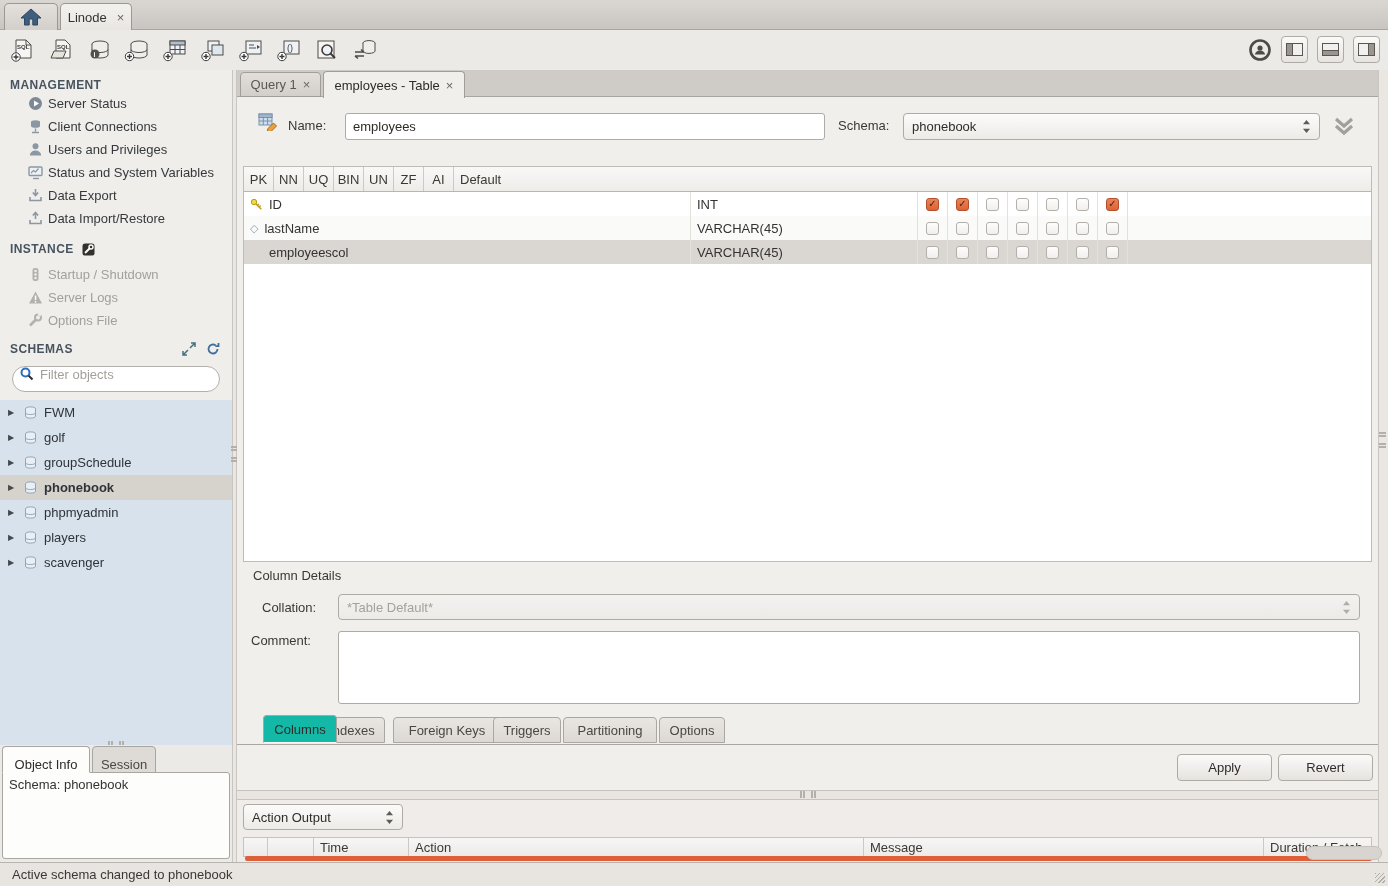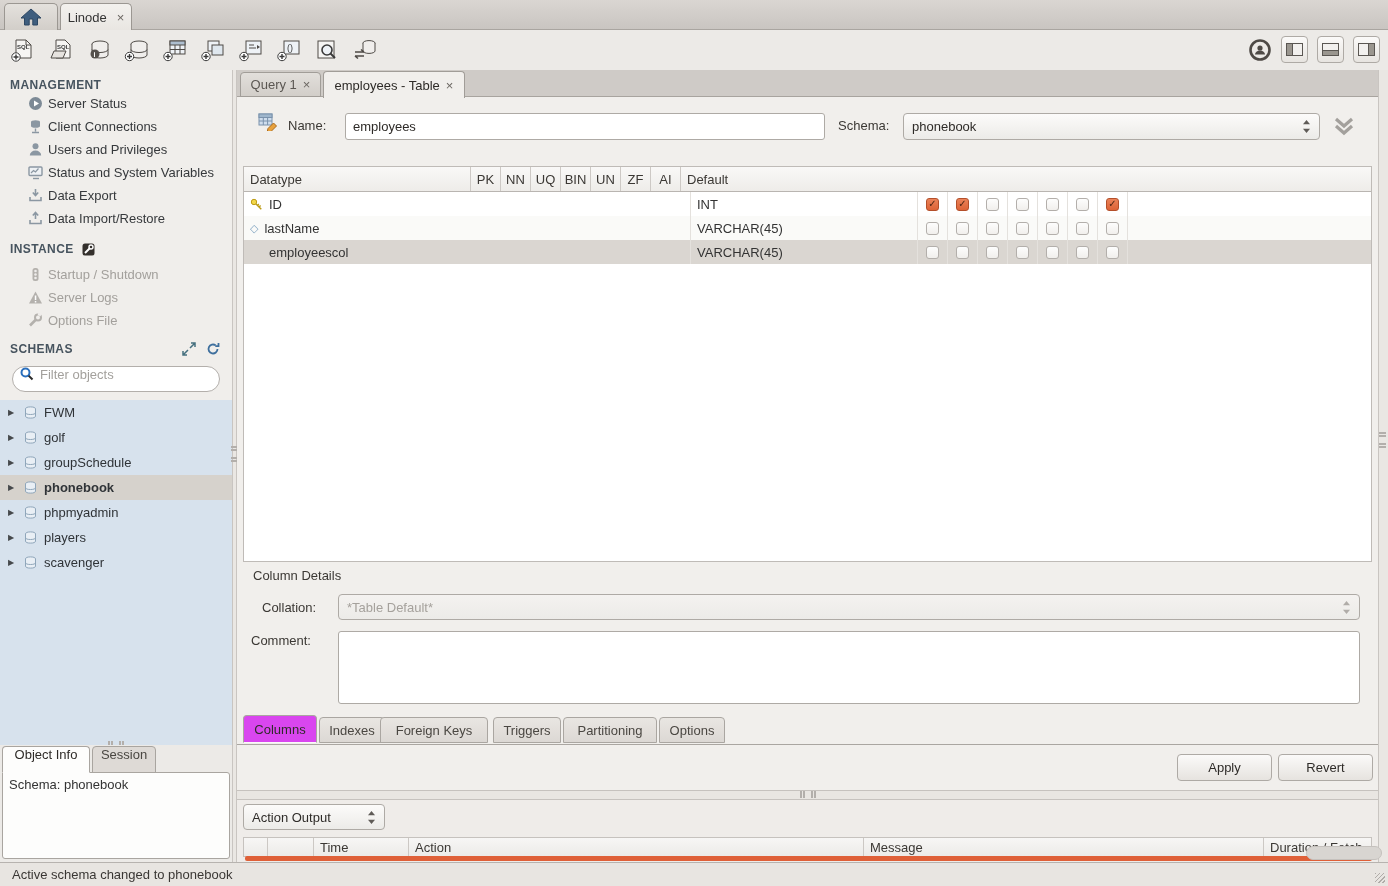--- a/index.html
+++ b/index.html
@@ -39,21 +39,21 @@
     font-family:"Liberation Sans",sans-serif; }
   .filterbox input::placeholder { color:#a3a09c; }
   .schema-list { position:absolute; left:0; top:330px; width:232px; height:345px; background:#d7e2ed; }
   .srow { display:flex; align-items:center; height:25px; padding-left:8px; gap:7px; color:#2f3337; }
   .srow .exp { font-size:8px; color:#46494c; width:9px; }
   .srow.sel { background:#d6d2cc; font-weight:bold; }
 
   
   .blpanel { left:0; top:745px; width:232px; height:117px; background:#eceae7; }
   .bltab { position:absolute; top:1px; height:27px; border:1px solid #a9a5a0; border-radius:4px 4px 0 0;
-    display:flex; align-items:flex-start; justify-content:center; background:#dedad6; color:#4a4742; }
+    display:flex; align-items:flex-end; justify-content:center; background:#dedad6; color:#4a4742; }
   .bltab.active { background:#fdfdfc; z-index:2; border-bottom:1px solid #fdfdfc; color:#2e2b28; }
   .blcontent { position:absolute; left:2px; top:27px; width:228px; height:87px; background:#fdfdfc;
     border:1px solid #a9a5a0; border-radius:0 3px 3px 3px; padding:4px 6px; }
 
   
   .vstrip { background:#eae7e3; }
   .grip-v { position:absolute; width:7px; height:16px; border-top:5px double #b3afab; border-bottom:5px double #b3afab; }
   .grip-h { position:absolute; width:16px; height:7px; border-left:5px double #b3afab; border-right:5px double #b3afab; }
 
   
@@ -86,21 +86,21 @@
   .gc-def { flex:1; border-right:none !important; }
   .cb { width:13px; height:13px; border:1px solid #b3afab; border-radius:3px;
     background:linear-gradient(#fdfdfd,#f1efec); display:inline-flex; align-items:center; justify-content:center; }
   .cb.checked { background:linear-gradient(#ea8258,#dd6336); border-color:#b44f2a; }
   .cb.checked::after { content:"✓"; font-size:10px; font-weight:bold; color:#4d2414; line-height:1; }
   .diamond { color:#7fa3c0; font-size:11px; }
 
   
   .subtab { position:absolute; border:1px solid #aaa6a1; border-radius:4px 4px 0 0; background:linear-gradient(#e9e6e2,#dcd8d4);
     display:flex; align-items:center; justify-content:center; color:#4a4742; height:26px; top:620px; }
-  .subtab.active { background:#d946ef; height:28px; border-bottom:1px solid #fbfaf9; color:#2e2b28; z-index:2; }
+  .subtab.active { background:#14b8a6; height:28px; border-bottom:1px solid #fbfaf9; color:#2e2b28; z-index:2;margin-left:20px; }
   .subtab-line { position:absolute; left:0; top:647px; width:1141px; height:1px; background:#aaa6a1; }
 
   .btn { position:absolute; height:27px; background:linear-gradient(#fbfaf9,#e6e3df); border:1px solid #aeaaa5;
     border-radius:4px; display:flex; align-items:center; justify-content:center; color:#2e2b28; }
 
   
   .outarea { left:237px; top:800px; width:1141px; height:62px; background:#efece9; }
   .outhead { position:absolute; left:6px; top:37px; width:1129px; height:20px; display:flex;
     background:linear-gradient(#f7f6f5,#ecebe8); border:1px solid #c6c2be; }
   .outhead .ocell { border-right:1px solid #ccc8c4; display:flex; align-items:center; padding:0 6px; color:#3b3834; white-space:nowrap; overflow:hidden; }
@@ -455,21 +455,20 @@
       <path d="M4.5 1 L8 5.2 H1 Z" fill="#5f5b57"></path>
         <path d="M4.5 14 L1 9.8 H8 Z" fill="#5f5b57"></path>
     </svg>
   </div>
   <svg class="abs" style="left:1095px; top:20px;" width="24" height="19" viewBox="0 0 24 19">
     <path d="M4 2 L12 9 L20 2 M4 9 L12 16 L20 9" stroke="#a3a09c" stroke-width="3.2" fill="none"></path>
   </svg>
 
   <div class="grid">
     <div class="ghead">
-      <div class="gcell gc-type">Datatype</div>
       <div class="gcell gc-cb">PK</div>
       <div class="gcell gc-cb">NN</div>
       <div class="gcell gc-cb">UQ</div>
       <div class="gcell gc-cb">BIN</div>
       <div class="gcell gc-cb">UN</div>
       <div class="gcell gc-cb">ZF</div>
       <div class="gcell gc-cb">AI</div>
       <div class="gcell gc-def">Default</div>
     </div>
 
@@ -590,21 +589,21 @@
   </div>
   <div class="lbl" style="left:14px; top:536px;">Comment:</div>
   <textarea class="textinput" style="left: 101px; top: 534px; width: 1022px; height: 73px; resize: none; padding-top: 4px;"></textarea>
 
   <div class="subtab active" style="left:6px; width:74px; top:618px;">
       <span>Columns</span>
     </div>
   <div class="subtab" style="left:82px; width:66px;">
       <span>Indexes</span>
     </div>
-  <div class="subtab" style="left:143px; width:108px;align-items:center;">
+  <div class="subtab" style="left:156px; width:108px;align-items:center;">
       <span>Foreign Keys</span>
     </div>
   <div class="subtab" style="left:256px; width:68px;">
       <span>Triggers</span>
     </div>
   <div class="subtab" style="left:326px; width:94px;">
       <span>Partitioning</span>
     </div>
   <div class="subtab" style="left:422px; width:66px;">
       <span>Options</span>
@@ -616,21 +615,21 @@
     </div>
   <div class="btn" style="left:1041px; top:657px; width:95px;">
       <span>Revert</span>
     </div>
 </div>
 
 <div class="abs" style="left:237px; top:790px; width:1141px; height:10px; background:#e9e6e2; border-top:1px solid #c6c2be; border-bottom:1px solid #c6c2be;"></div>
 <div class="grip-h" style="left:800px; top:791px;"></div>
 
 <div class="abs outarea">
-  <div class="selectbox" style="left:6px; top:4px; width:142px; height:26px;">
+  <div class="selectbox" style="left:6px; top:4px; width:160px; height:26px;">
     <span>Action Output</span>
     <svg class="spin" width="9" height="15" viewBox="0 0 9 15">
       <path d="M4.5 1 L8 5.2 H1 Z" fill="#5f5b57"></path>
         <path d="M4.5 14 L1 9.8 H8 Z" fill="#5f5b57"></path>
     </svg>
   </div>
   <div class="outhead">
     <div class="ocell" style="width:24px;"></div>
     <div class="ocell" style="width:46px;"></div>
     <div class="ocell" style="width:95px;">Time</div>

